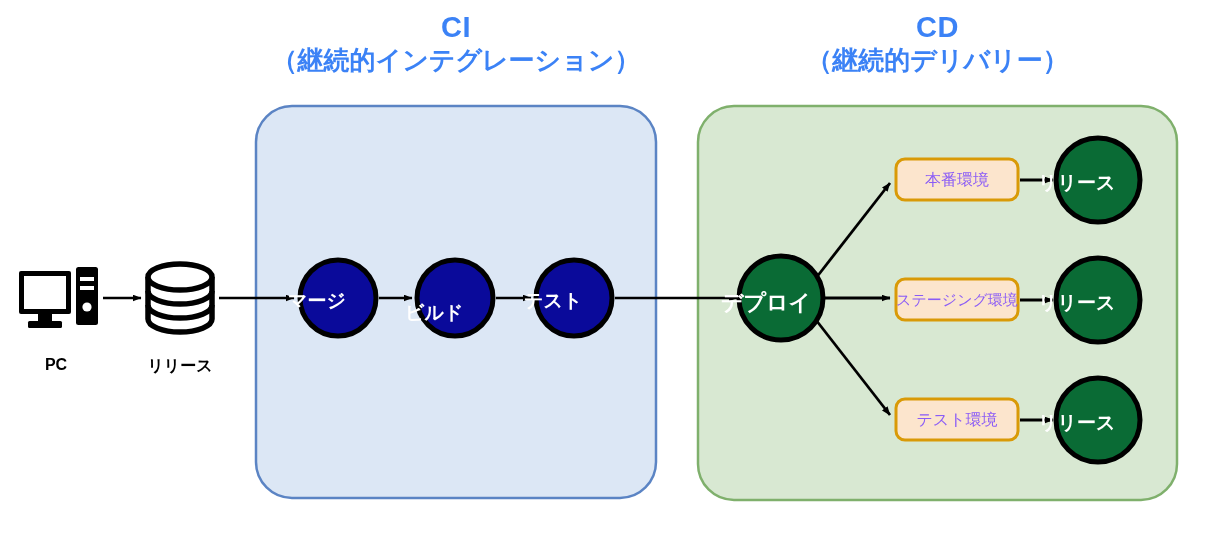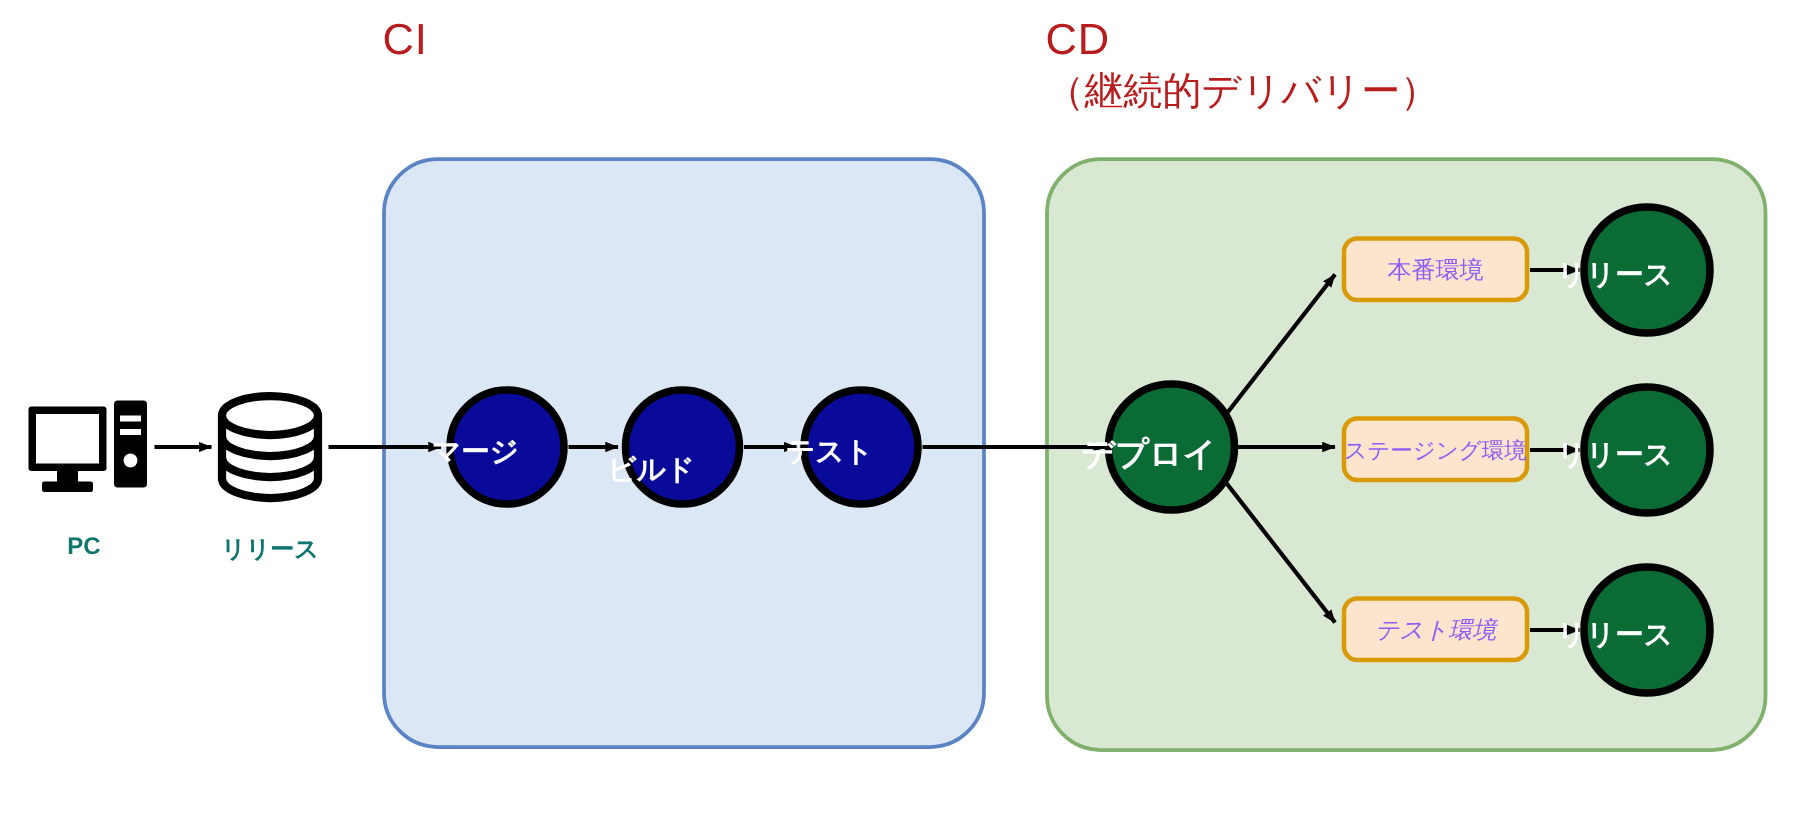--- a/index.html
+++ b/index.html
@@ -19,23 +19,23 @@
   }
   .svg-layer {
     position: absolute;
     left: 0;
     top: 0;
     width: 1213px;
     height: 543px;
   }
   .stage-title {
     position: absolute;
-    text-align: left;
-    font-weight: normal;
-    color: #b91c1c;
+    text-align: center;
+    font-weight: bold;
+    color: #3b82f6;
     line-height: 1.22;
     white-space: nowrap;
   }
   .stage-title .line1 {
     font-size: 29px;
     letter-spacing: 0.5px;
   }
   .stage-title .line2 {
     font-size: 26px;
   }
@@ -54,34 +54,35 @@
   .box-label {
     position: absolute;
     color: #8b5cf6;
     font-size: 16px;
     text-align: center;
     white-space: nowrap;
     pointer-events: none;
   }
   .small-label {
     position: absolute;
-    color: #0f766e;
+    color: #000000;
     font-weight: bold;
     font-size: 16px;
     text-align: center;
     white-space: nowrap;
   }
 </style>
 </head>
 <body>
 
 <div id="canvas">
 
   <div class="stage-title" id="ci-title">
     <div class="line1">CI</div>
+    <div class="line2">（継続的インテグレーション）</div>
   </div>
   <div class="stage-title" id="cd-title">
     <div class="line1">CD</div>
     <div class="line2">（継続的デリバリー）</div>
   </div>
 
   <svg class="svg-layer" viewBox="0 0 1213 543" xmlns="http://www.w3.org/2000/svg">
     <defs>
       <marker id="arrowhead" markerWidth="9" markerHeight="7" refX="8.5" refY="3.5" orient="auto" markerUnits="userSpaceOnUse">
         <polygon points="0 0, 9 3.5, 0 7" fill="#000000"></polygon>
@@ -145,19 +146,19 @@
   <div class="small-label" style="left:120px; top:356px; width:120px;">リリース</div>
 
   <div class="node-label" style="left:288px; top:288px; width:100px;">マージ</div>
   <div class="node-label" style="left:405px; top:300px; width:100px;">ビルド</div>
   <div class="node-label" style="left:524px; top:288px; width:100px;">テスト</div>
 
   <div class="node-label" style="left:721px; top:288px; width:120px; font-size:22px;">デプロイ</div>
 
   <div class="box-label" style="left:896px; top:170px; width:122px;">本番環境</div>
   <div class="box-label" style="left:893px; top:291px; width:128px; font-size:15px;">ステージング環境</div>
-  <div class="box-label" style="left:896px; top:410px; width:122px;font-style:italic;">テスト環境</div>
+  <div class="box-label" style="left:896px; top:410px; width:122px;">テスト環境</div>
 
   <div class="node-label" style="left:1038px; top:170px; width:120px;">リリース</div>
   <div class="node-label" style="left:1038px; top:290px; width:120px;">リリース</div>
   <div class="node-label" style="left:1038px; top:410px; width:120px;">リリース</div>
 
 </div>
 
 </body></html>

